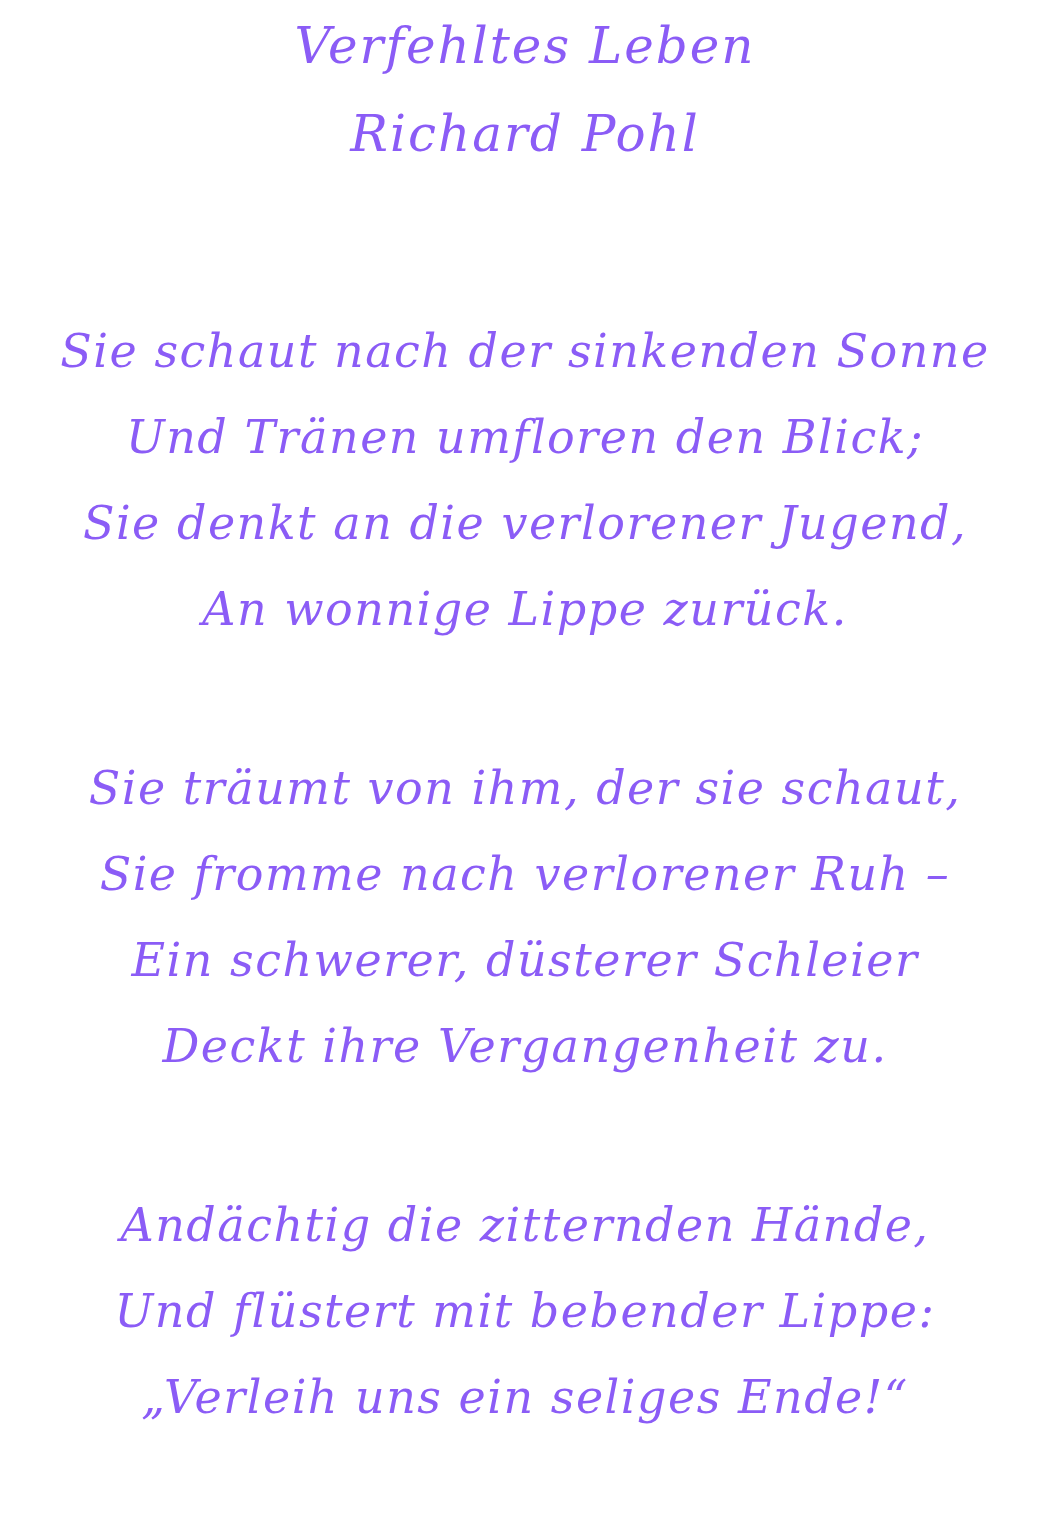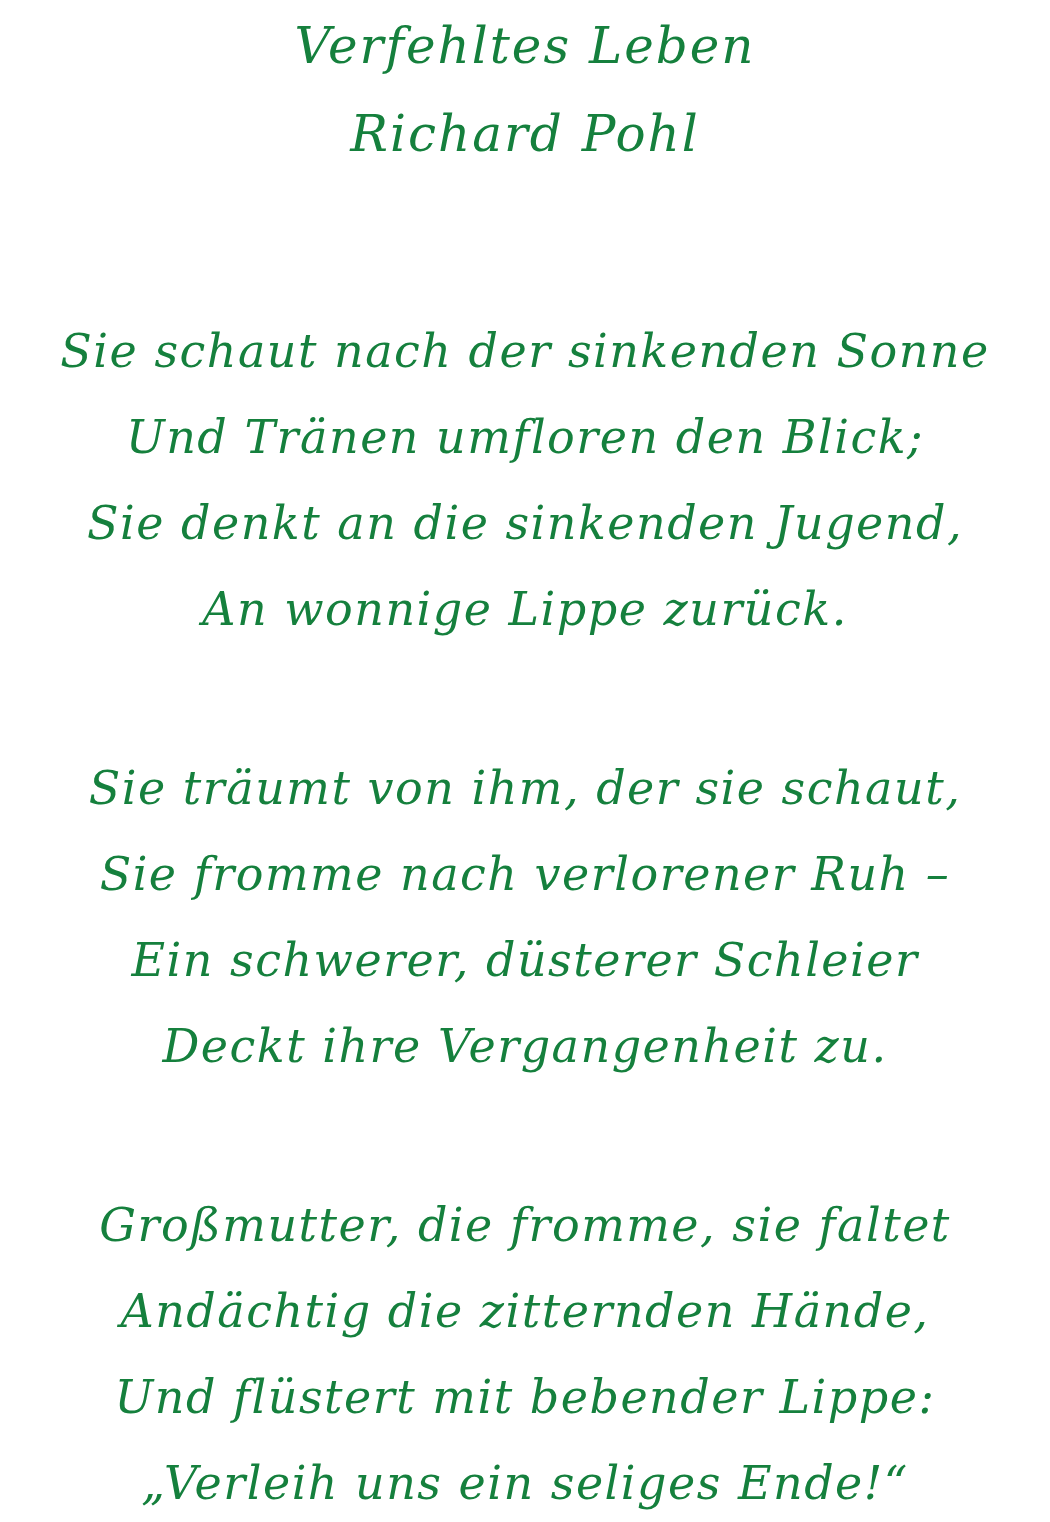--- a/index.html
+++ b/index.html
@@ -43,44 +43,43 @@
     font-size: 46px;
     line-height: 86px;
     letter-spacing: 1.5px;
     white-space: nowrap;
     text-align: center;
   }
 </style>
 </head>
 <body style="background: rgb(255, 255, 255);">
 
-<div class="page" style="color: #15803d; font-style: italic;">
+<div class="page" style="color: #8b5cf6; font-style: italic;">
 
   <header class="poem-header">
     <h1>Verfehltes Leben</h1>
     <h2>Richard Pohl</h2>
   </header>
 
   <main class="poem-body">
 
     <div class="stanza">
       <p class="line">Sie schaut nach der sinkenden Sonne</p>
       <p class="line">Und Tränen umfloren den Blick;</p>
-      <p class="line">Sie denkt an die sinkenden Jugend,</p>
+      <p class="line">Sie denkt an die verlorener Jugend,</p>
       <p class="line">An wonnige Lippe zurück.</p>
     </div>
 
     <div class="stanza">
       <p class="line">Sie träumt von ihm, der sie schaut,</p>
       <p class="line">Sie fromme nach verlorener Ruh –</p>
       <p class="line">Ein schwerer, düsterer Schleier</p>
       <p class="line">Deckt ihre Vergangenheit zu.</p>
     </div>
 
     <div class="stanza">
-      <p class="line">Großmutter, die fromme, sie faltet</p>
       <p class="line">Andächtig die zitternden Hände,</p>
       <p class="line">Und flüstert mit bebender Lippe:</p>
       <p class="line">„Verleih uns ein seliges Ende!“</p>
     </div>
 
   </main>
 </div>
 
 </body></html>

